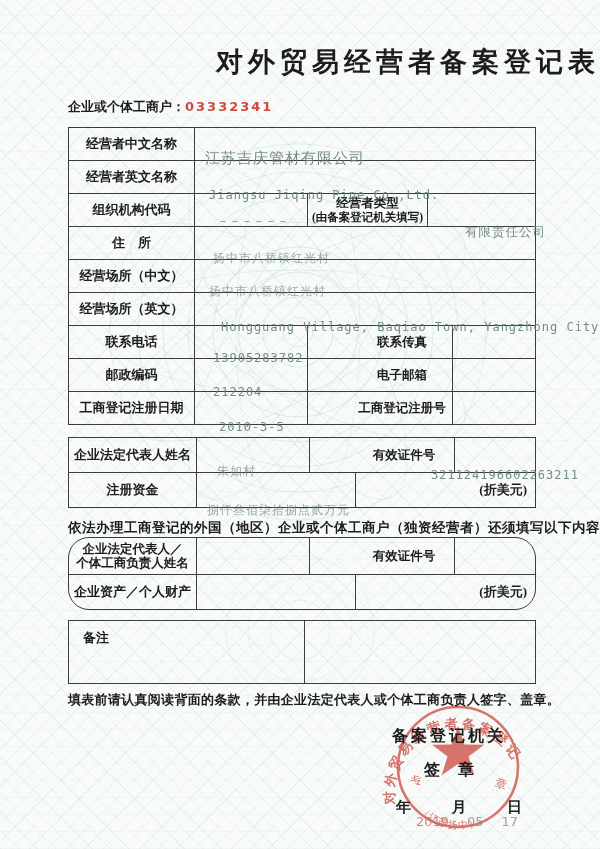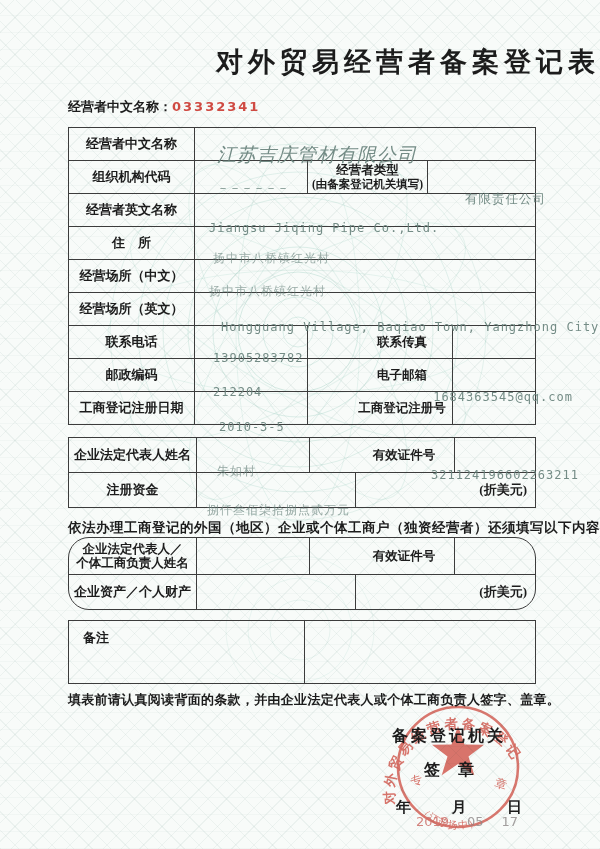--- a/index.html
+++ b/index.html
@@ -84,50 +84,50 @@
     <g transform="translate(300,630)" fill="none" stroke="#7fbfae" stroke-width="1">
       <circle r="30" opacity="0.15"></circle>
         <circle r="52" opacity="0.13"></circle>
         <circle r="74" opacity="0.12"></circle>
     </g>
   </svg>
 
   <div class="title">对外贸易经营者备案登记表</div>
 
   <div class="meta">
-    <span>经营者中文名称：</span><span class="num">03332341</span>
+    <span>企业或个体工商户：</span><span class="num">03332341</span>
   </div>
 
   <div class="t" style="top:127px;">
     <div class="tr">
       <div class="tl">经营者中文名称</div>
       <div class="tv">
-        <span class="sv ink" style="left:22px;bottom:-8px;font-size:19px;font-style:italic;">江苏吉庆管材有限公司</span>
+        <span class="sv ink" style="left:10px;bottom:-8px;font-size:15px;">江苏吉庆管材有限公司</span>
+      </div>
+    </div>
+    <div class="tr">
+      <div class="tl">经营者英文名称</div>
+      <div class="tv">
+        <span class="sv ink" style="left:14px;bottom:-9px;">Jiangsu Jiqing Pipe Co.,Ltd.</span>
       </div>
     </div>
     <div class="tr">
       <div class="tl">组织机构代码</div>
       <div class="tv1">
         <span class="sv ink dash-line" style="left:22px;bottom:-4px;">－－－－－－</span>
       </div>
       <div class="tl2">
         <span>经营者类型</span>
         <span style="font-size:11.5px;">(由备案登记机关填写)</span>
       </div>
       <div class="tv2">
         <span class="sv ink" style="left:auto;right:-8px;bottom:-15px;font-size:12.5px;">有限责任公司</span>
       </div>
     </div>
     <div class="tr">
-      <div class="tl">经营者英文名称</div>
-      <div class="tv">
-        <span class="sv ink" style="left:14px;bottom:-9px;">Jiangsu Jiqing Pipe Co.,Ltd.</span>
-      </div>
-    </div>
-    <div class="tr">
       <div class="tl">住　所</div>
       <div class="tv">
         <span class="sv ink" style="left:18px;bottom:-8px;opacity:.7;">扬中市八桥镇红光村</span>
       </div>
     </div>
     <div class="tr">
       <div class="tl">经营场所（中文）</div>
       <div class="tv">
         <span class="sv ink" style="left:14px;bottom:-8px;opacity:.7;">扬中市八桥镇红光村</span>
       </div>
@@ -145,23 +145,20 @@
       </div>
       <div class="tl2 narrow">联系传真</div>
       <div class="tv2"></div>
     </div>
     <div class="tr">
       <div class="tl">邮政编码</div>
       <div class="tv1">
         <span class="sv ink" style="left:18px;bottom:-8px;">212204</span>
       </div>
       <div class="tl2 narrow">电子邮箱</div>
-      <div class="tv2">
-        <span class="sv ink" style="left:auto;right:-10px;bottom:-13px;">1684363545@qq.com</span>
-      </div>
     </div>
     <div class="tr">
       <div class="tl">工商登记注册日期</div>
       <div class="tv1">
         <span class="sv ink" style="left:24px;bottom:-10px;">2010-3-5</span>
       </div>
       <div class="tl2 narrow">工商登记注册号</div>
       <div class="tv2"></div>
     </div>
   </div>

